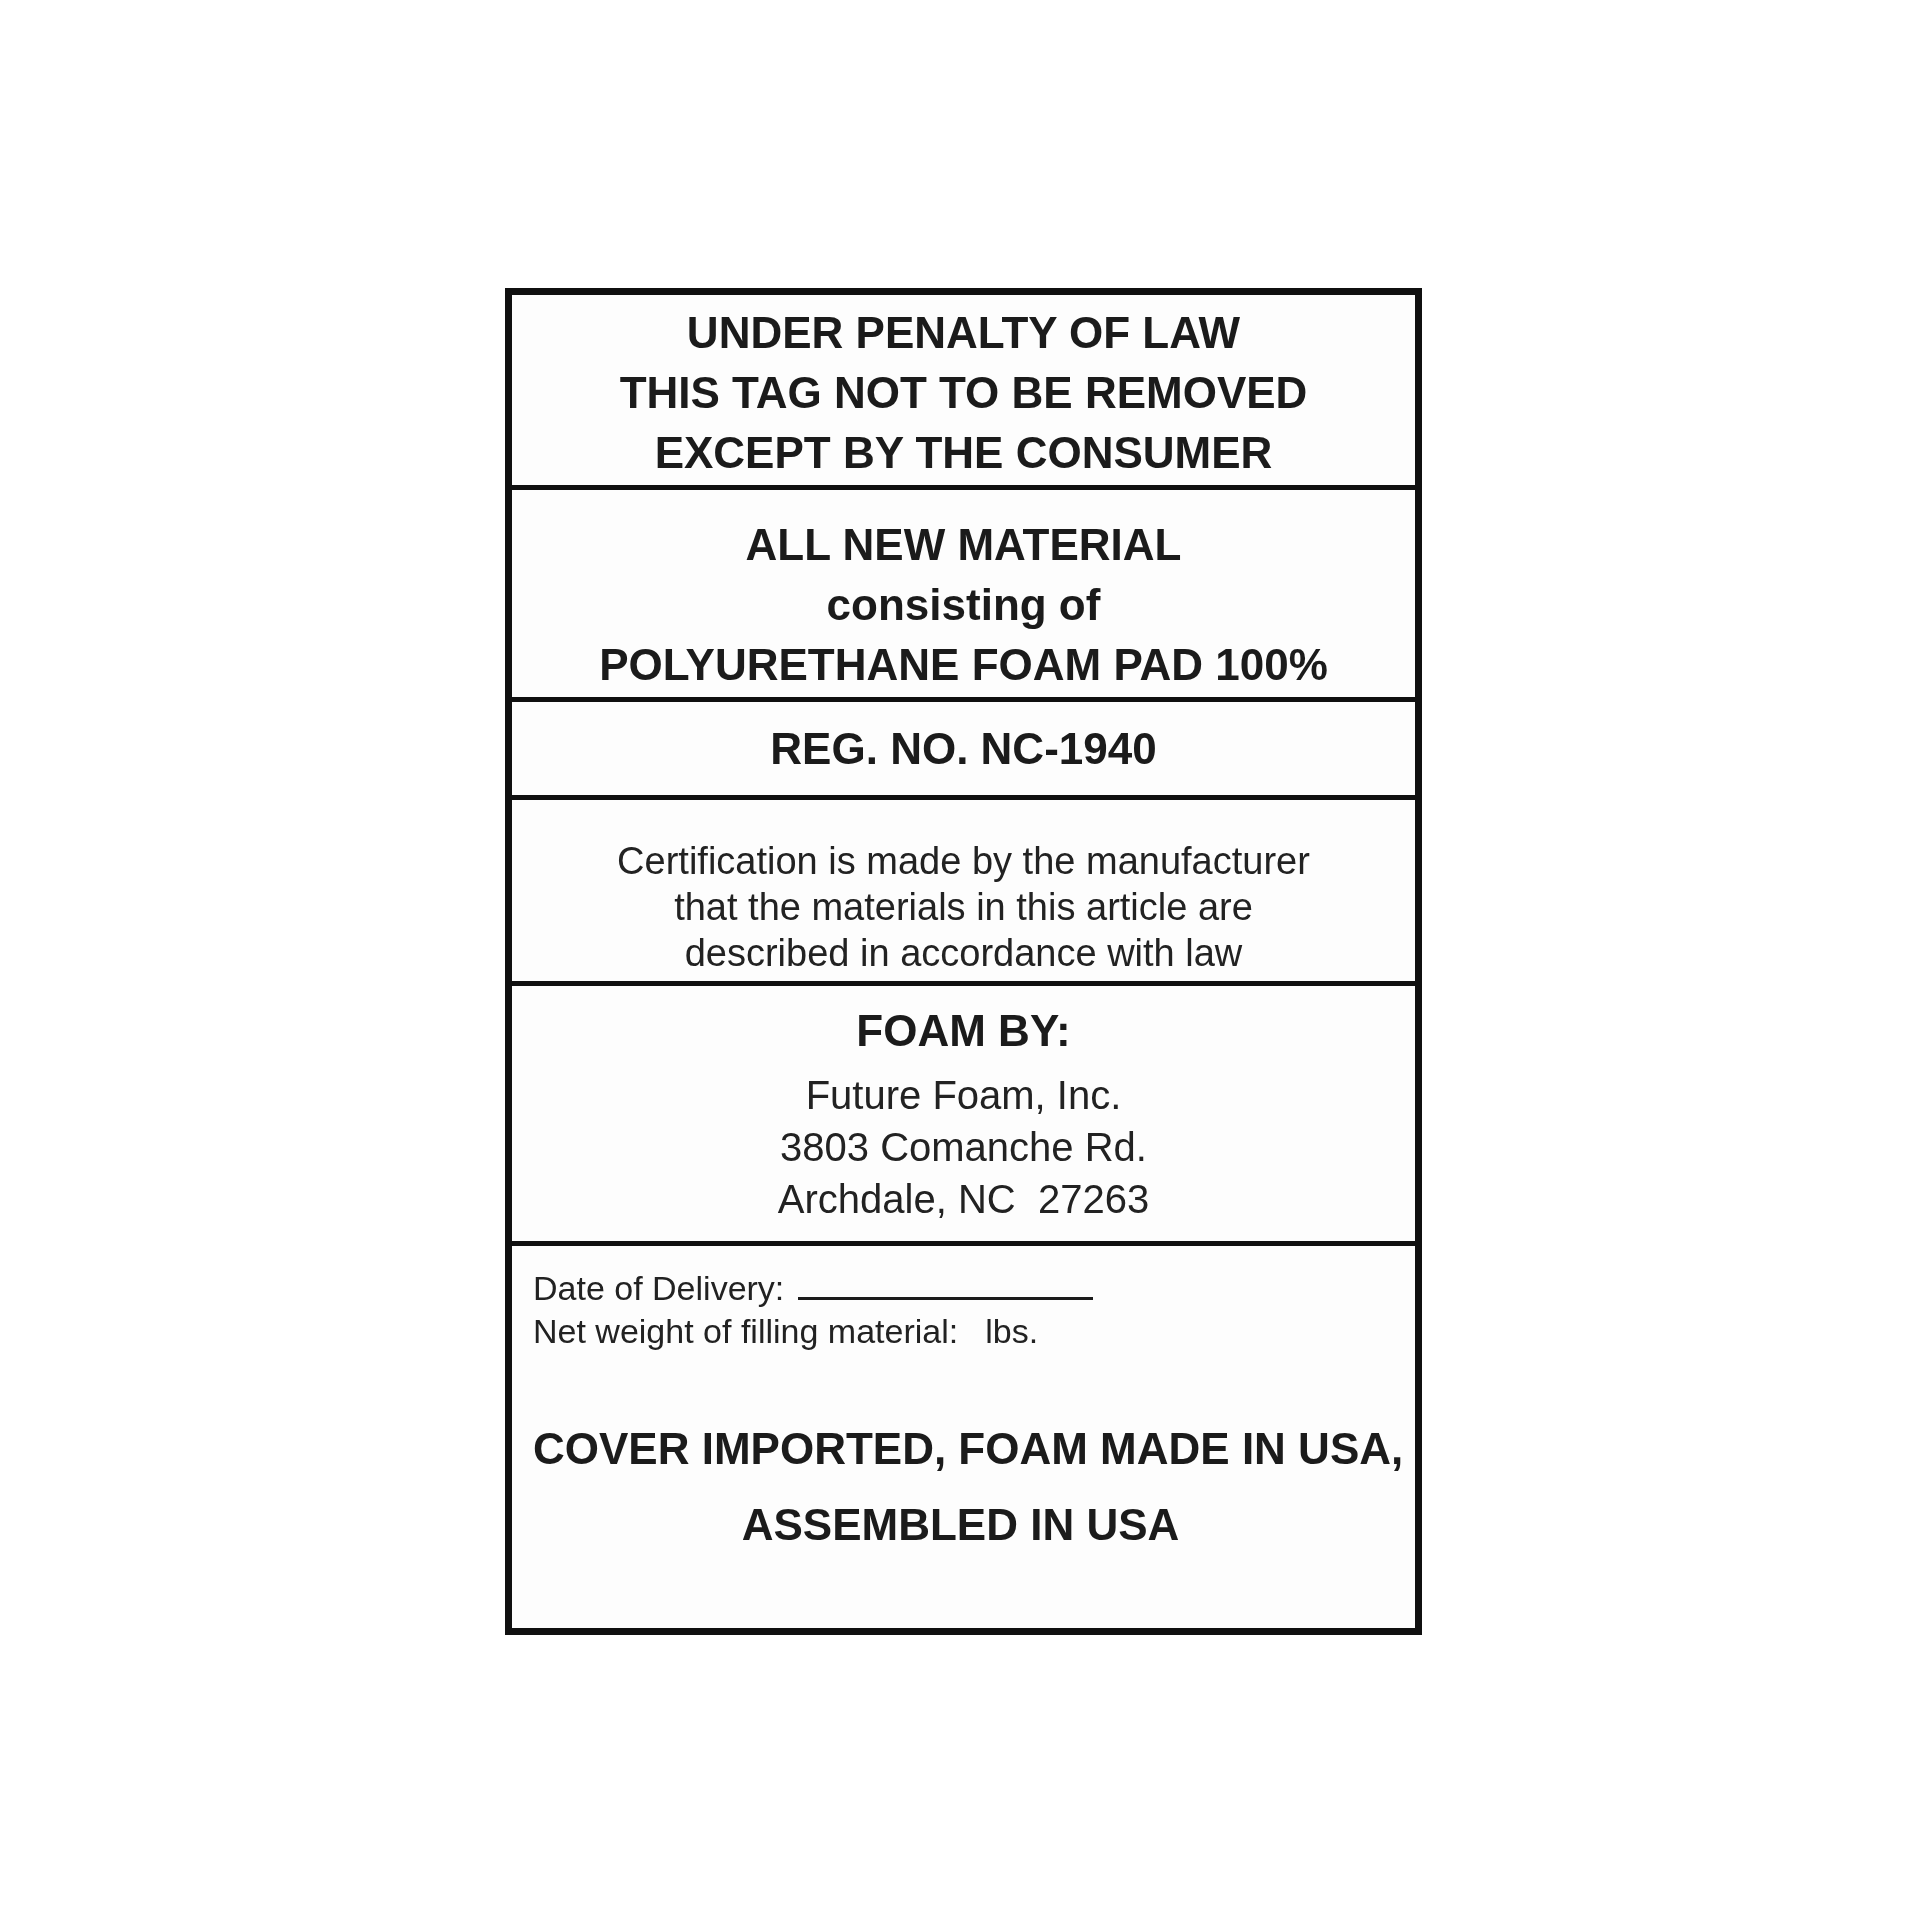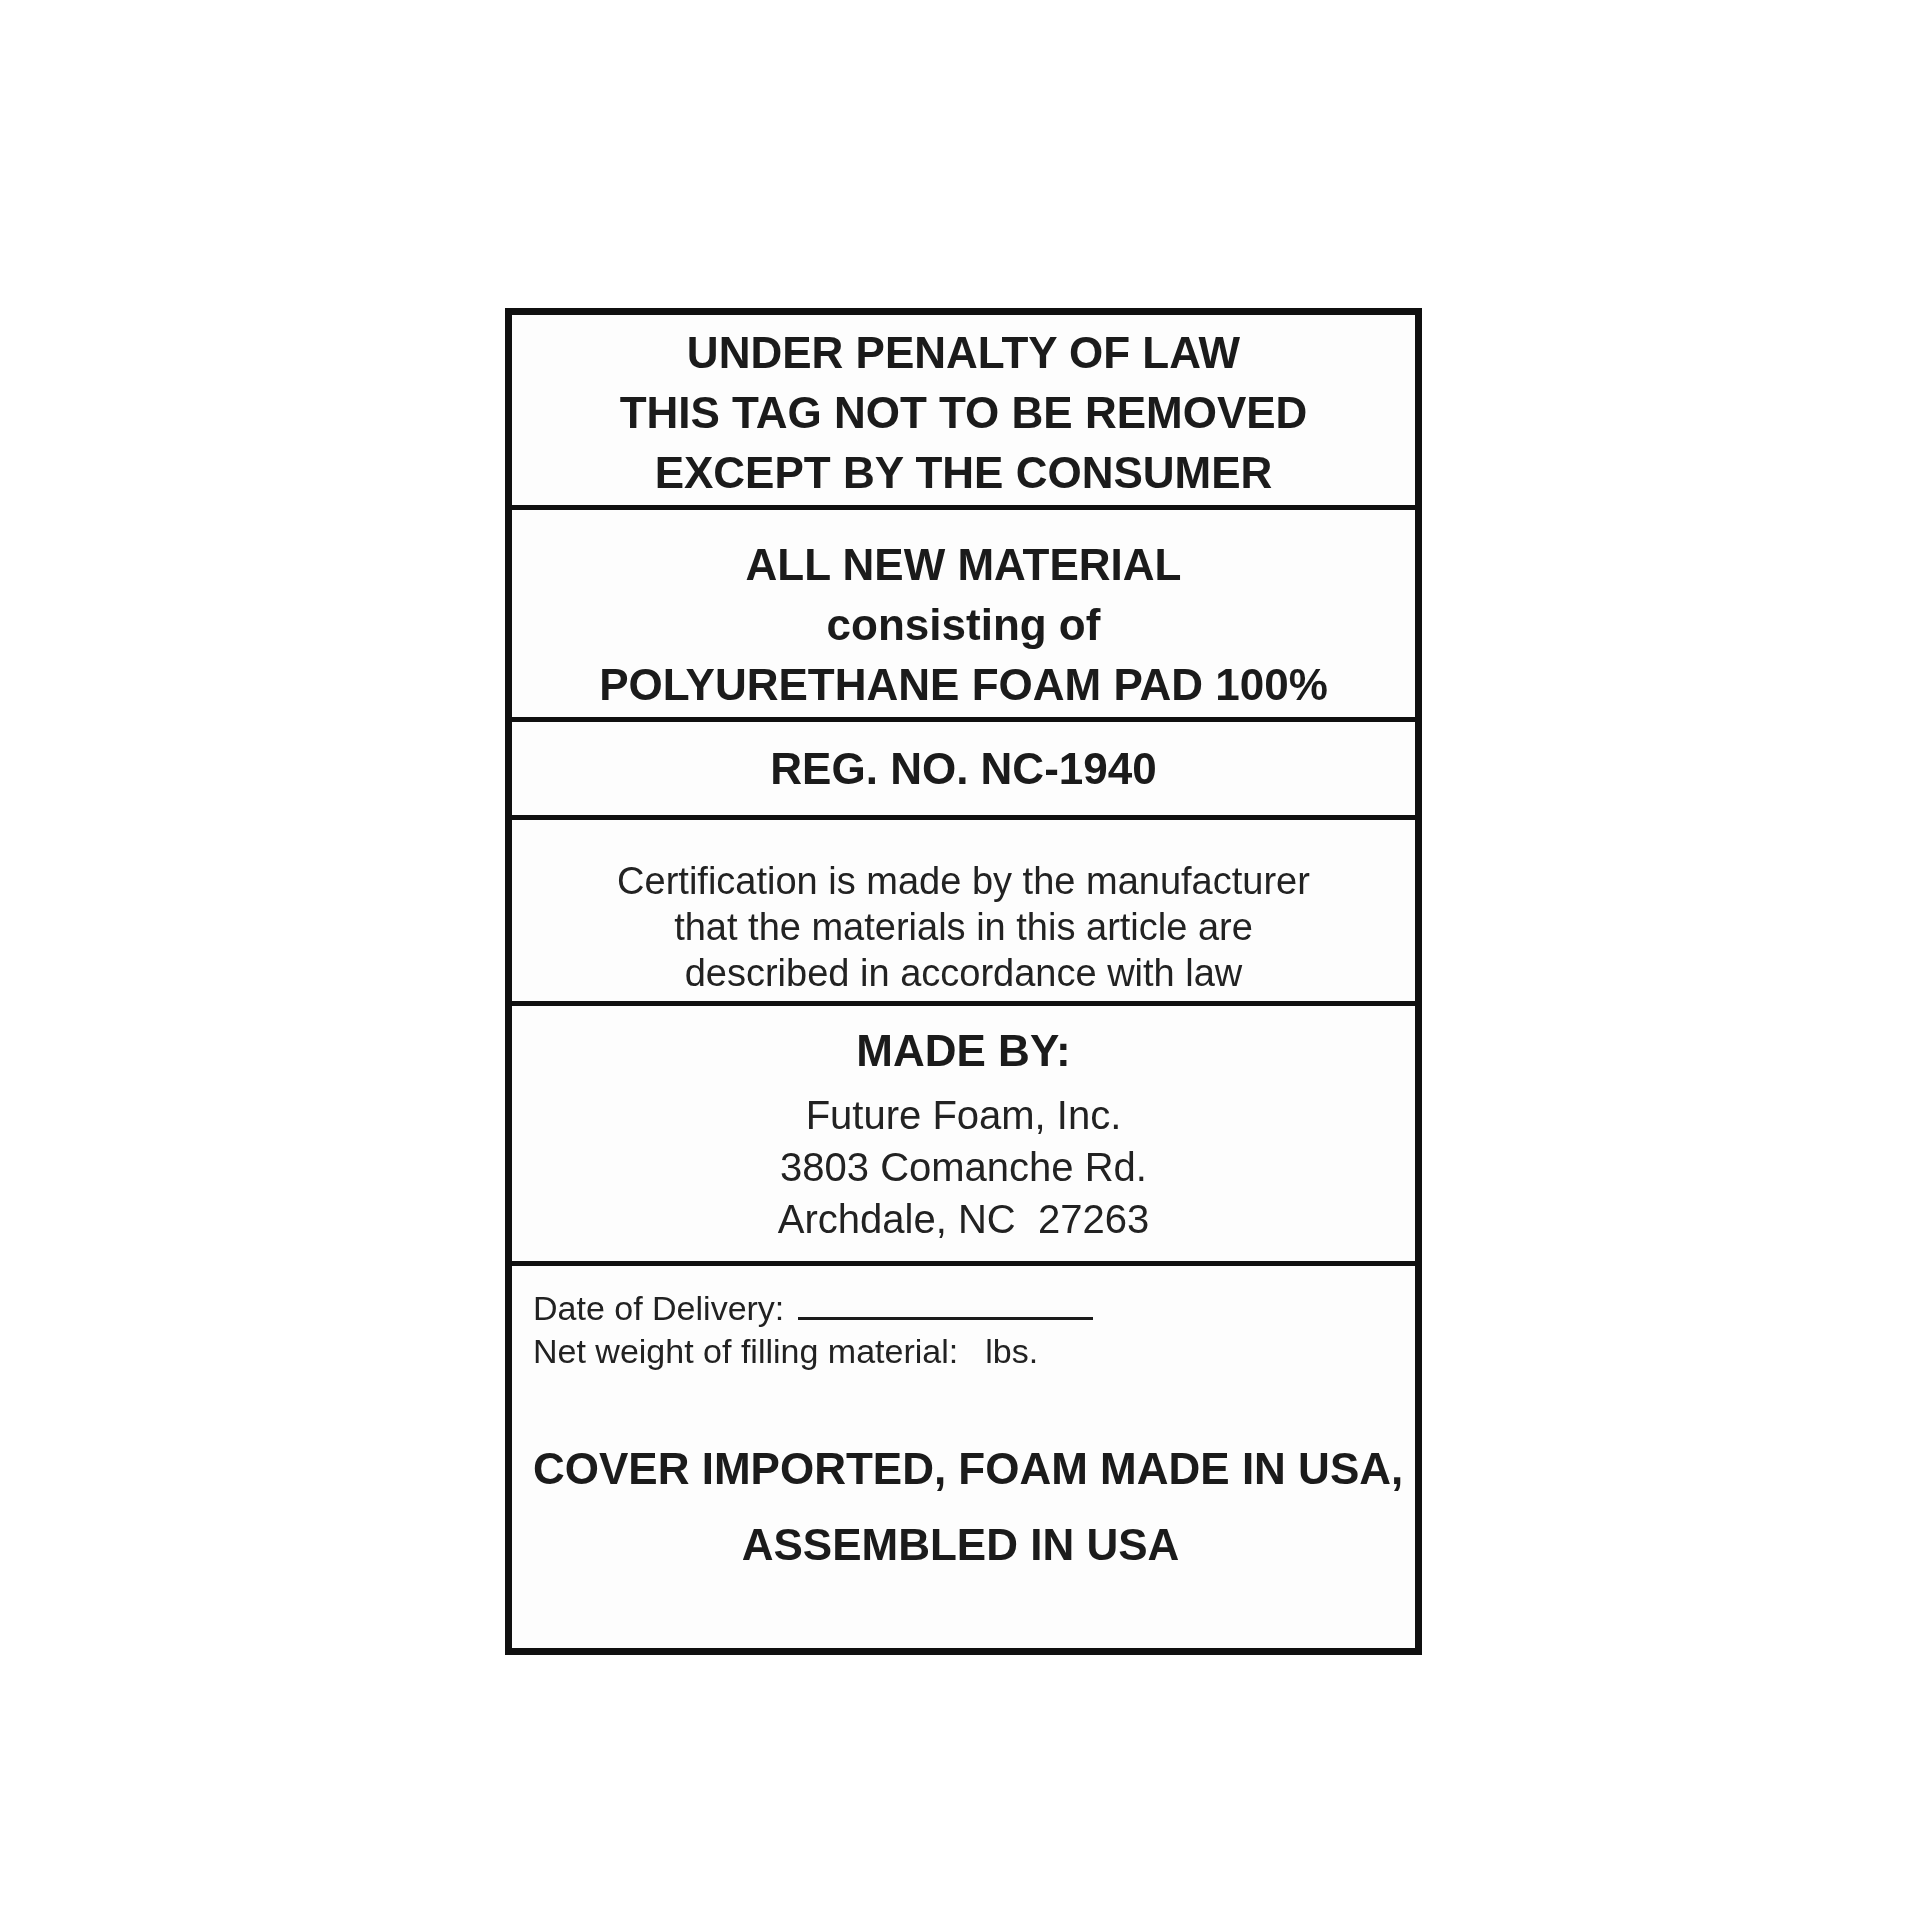--- a/index.html
+++ b/index.html
@@ -15,21 +15,21 @@
   .canvas {
     position: relative;
     width: 1931px;
     height: 1931px;
     background: #ffffff;
     overflow: hidden;
   }
   .law-tag {
     position: absolute;
     left: 505px;
-    top: 308px;
+    top: 288px;
     width: 917px;
     height: 1347px;
     box-sizing: border-box;
     border: 7.7px solid #101010;
     background: #fdfdfd;
     display: flex;
     flex-direction: column;
   }
   .section {
     box-sizing: border-box;
@@ -128,21 +128,21 @@
       <div class="h-line">REG. NO. NC-1940</div>
     </div>
 
     <div class="section sec-cert">
       <div class="cert-line">Certification is made by the manufacturer</div>
       <div class="cert-line">that the materials in this article are</div>
       <div class="cert-line">described in accordance with law</div>
     </div>
 
     <div class="section sec-madeby">
-      <div class="madeby-heading">MADE BY:</div>
+      <div class="madeby-heading">FOAM BY:</div>
       <div class="addr-line">Future Foam, Inc.</div>
       <div class="addr-line">3803 Comanche Rd.</div>
       <div class="addr-line">Archdale, NC&nbsp;&nbsp;27263</div>
     </div>
 
     <div class="section sec-details">
       <div class="detail-line">
         <span>Date of Delivery:</span><span class="fill-blank"></span>
       </div>
       <div class="detail-line">

